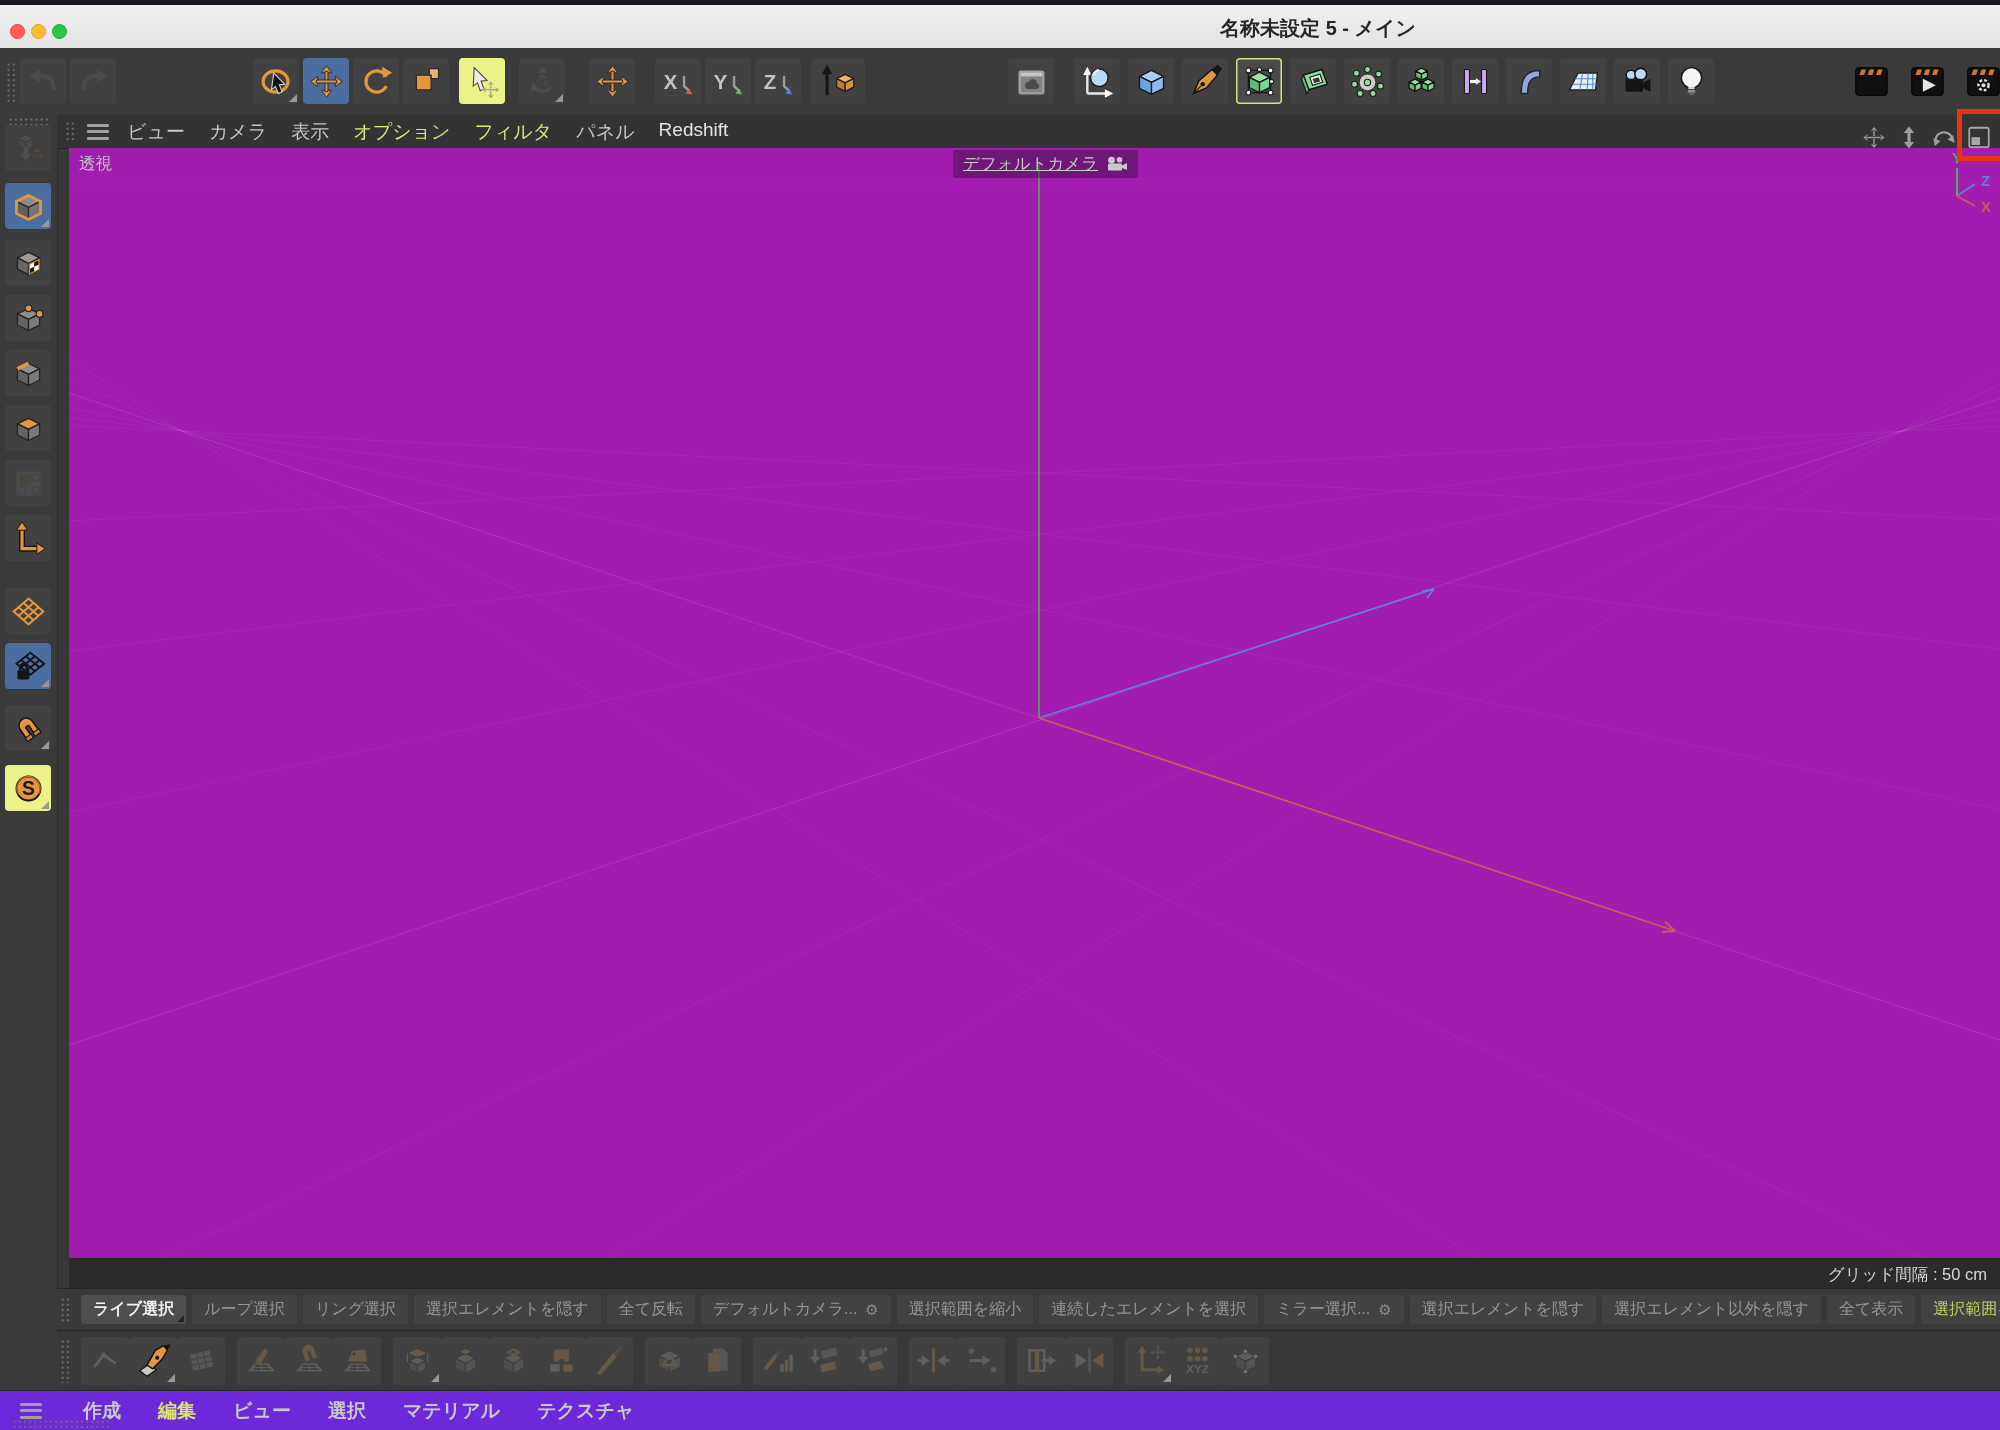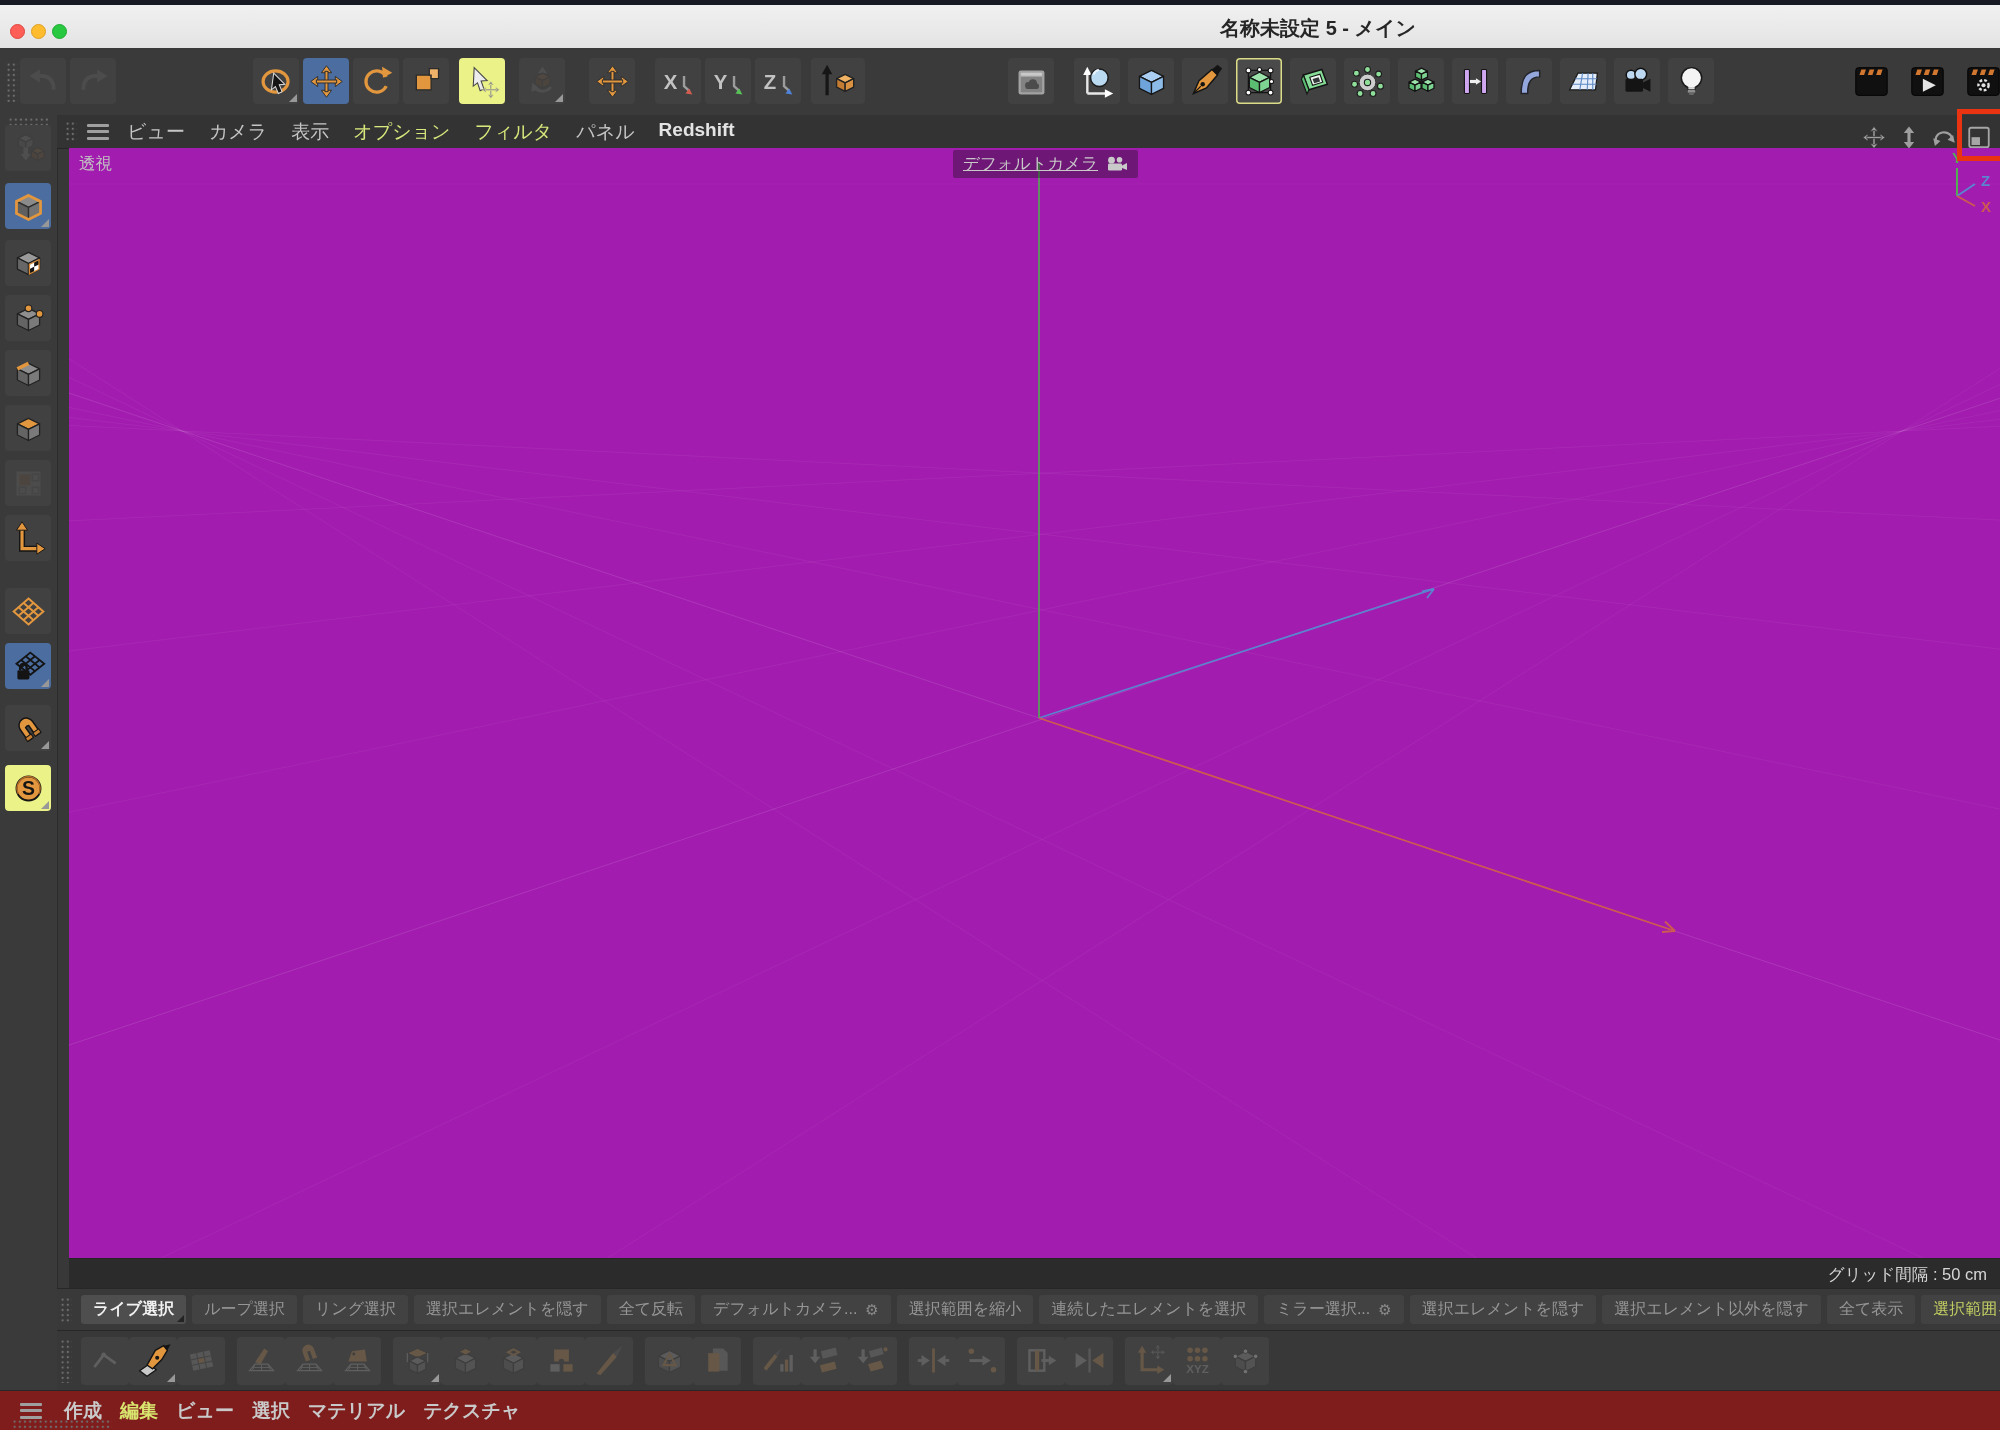--- a/index.html
+++ b/index.html
@@ -45,21 +45,21 @@
   
   #vp-wrap{position:absolute;left:57px;top:115px;width:1943px;height:1173px;}
   #vp-menubar{position:relative;height:33px;background:#333333;display:flex;align-items:center;
               border-bottom:1px solid #252525;padding-left:8px;}
   #vpm-handle{height:21px;margin-right:6px;}
   .hamburger{display:flex;flex-direction:column;gap:3.5px;margin:0 4px;}
   .hamburger i{display:block;width:22px;height:3px;background:#9f9f9f;border-radius:1px;}
   #vp-menu-items{display:flex;gap:24px;margin-left:14px;font-size:19px;color:#c5c5c5;white-space:nowrap;}
   .vm-item{cursor:default;}
   .vm-hl{color:#d9e87c;}
-  .vm-bold{color:#e4e4e4;font-weight:bold;}
+  .vm-bold{color:#e4e4e4;font-weight:normal;}
   #vp-nav{display:flex;gap:9px;margin-left:auto;padding-right:8px;align-items:center;}
   .nav-ic{width:26px;height:26px;display:flex;}
   #viewport{position:absolute;left:12px;top:33px;width:1943px;height:1140px;background:#a21caf;overflow:hidden;}
   #grid-svg{position:absolute;left:0;top:0;}
   .gline{stroke:rgba(255,255,255,0.05);stroke-width:1;}
   .gbright{stroke:rgba(255,255,255,0.115);stroke-width:1;}
   #view-label{position:absolute;left:10px;top:5px;font-size:16.5px;color:#c2c2c2;}
   #camera-chip{position:absolute;left:884px;top:2px;display:flex;align-items:center;gap:8px;
                background:rgba(15,15,15,0.35);border-radius:2px;padding:3px 10px;
                font-size:16.5px;color:#c9c9c9;white-space:nowrap;text-decoration:underline;}
@@ -79,22 +79,22 @@
           flex:0 0 auto;white-space:nowrap;}
   .selbtn.active{background:#4e4e4e;color:#f2f2f2;font-weight:bold;}
   .selbtn.accent{color:#c3cf62;}
   .selbtn.corner::after{right:2px;bottom:2px;border-left-width:7px;border-bottom-width:7px;
                         border-bottom-color:#232323;}
   .gear{font-size:15px;color:#8a8a8a;line-height:1;}
   #bottom-toolbar{position:absolute;left:57px;top:1330px;width:1943px;height:60px;background:#383838;
                   display:flex;align-items:center;gap:0;padding-left:24px;border-top:1px solid #272727;
                   box-sizing:border-box;}
   #bt-handle{position:absolute;left:3px;top:8px;height:44px;}
-  #bottom-menu{position:absolute;left:0;top:1390px;width:2000px;height:40px;background:#7f1d1d;
-               display:flex;align-items:center;gap:18px;padding-left:16px;border-top:1px solid #272727;
+  #bottom-menu{position:absolute;left:0;top:1390px;width:2000px;height:40px;background:#6d28d9;
+               display:flex;align-items:center;gap:37px;padding-left:16px;border-top:1px solid #272727;
                font-size:19px;font-weight:600;color:#c9c9c9;box-sizing:border-box;}
   .bm-active{color:#d8e56e;}
   #bm-dots{position:absolute;left:12px;top:1419px;width:100px;z-index:5;}
 </style>
 </head>
 <body>
 
 <div id="app">
   <div id="menustrip"></div>
   <div id="titlebar">

